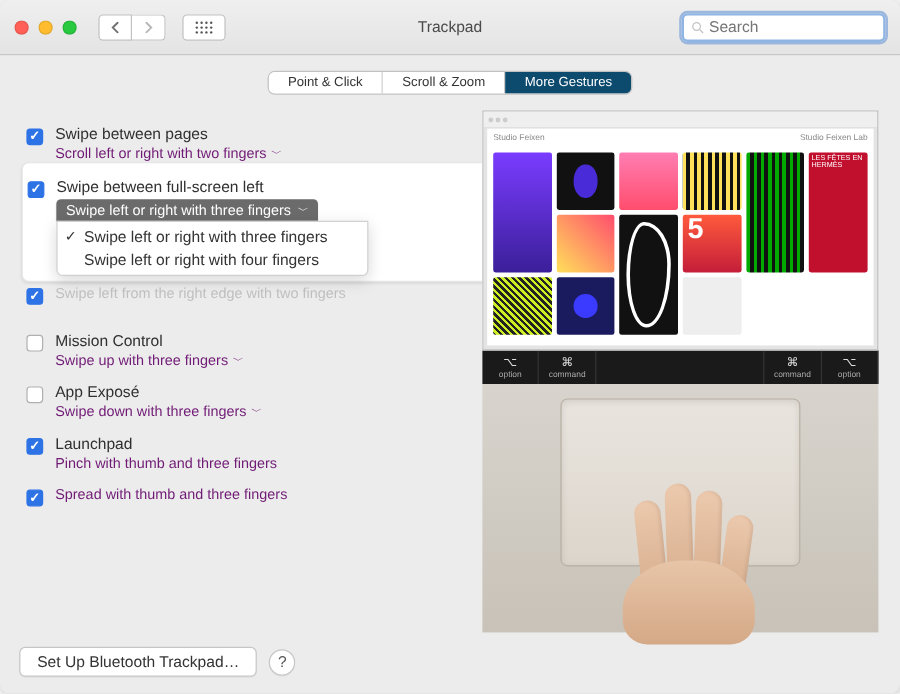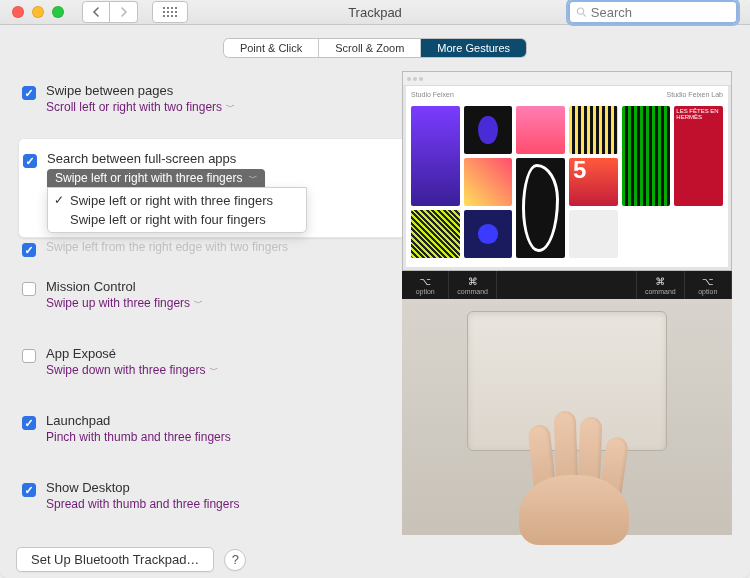--- a/index.html
+++ b/index.html
@@ -73,21 +73,21 @@
     .seg-btn:last-child { border-right:none; }
     .seg-btn.active { background:#0c4a6e; color:#fff; }
 
     .content {
       flex:1; display:flex; padding: 8px 18px 0 18px; gap:18px;
     }
     .options {
       flex:1; display:flex; flex-direction:column; position:relative;
     }
     .opt-row {
-      display:flex; align-items:flex-start; padding:12px 4px 24px 4px; gap:10px;
+      display:flex; align-items:flex-start; padding:12px 4px 0 4px; gap:10px;
     }
     .opt-row.current {
       background:#fff; border-radius:6px 0 0 6px;
       box-shadow: 0 1px 2px rgba(0,0,0,0.07);
       position:relative; margin-right:-18px; padding-right: 30px;
       border: 1px solid #e6e6e6;
       border-right: none;
     }
     .opt-row.current::after {
       content:""; position:absolute; right:-1px; top:0; bottom:0;
@@ -285,21 +285,21 @@
           <div class="opt-sub">
             <span>Scroll left or right with two fingers</span>
             <span class="chev">﹀</span>
           </div>
         </div>
       </div>
 
       <div class="opt-row current" style="padding-bottom:4px;">
         <div class="checkbox checked"></div>
         <div class="opt-text" style="gap:3px;">
-          <div class="opt-title">Search between full-screen apps</div>
+          <div class="opt-title">Swipe between full-screen left</div>
           <div>
             <div class="dd-display">
               <span>Swipe left or right with three fingers</span>
               <span style="font-size:9px;">﹀</span>
             </div>
             <div class="dd-menu">
               <div class="dd-item sel">Swipe left or right with three fingers</div>
               <div class="dd-item">Swipe left or right with four fingers</div>
             </div>
           </div>
@@ -339,21 +339,20 @@
         <div class="checkbox checked"></div>
         <div class="opt-text">
           <div class="opt-title">Launchpad</div>
           <div class="opt-sub">Pinch with thumb and three fingers</div>
         </div>
       </div>
 
       <div class="opt-row">
         <div class="checkbox checked"></div>
         <div class="opt-text">
-          <div class="opt-title">Show Desktop</div>
           <div class="opt-sub">Spread with thumb and three fingers</div>
         </div>
       </div>
 
     </div>
 
     <div class="preview">
       <div class="preview-screen">
         <div class="browser-top">
           <div class="bdot"></div>

